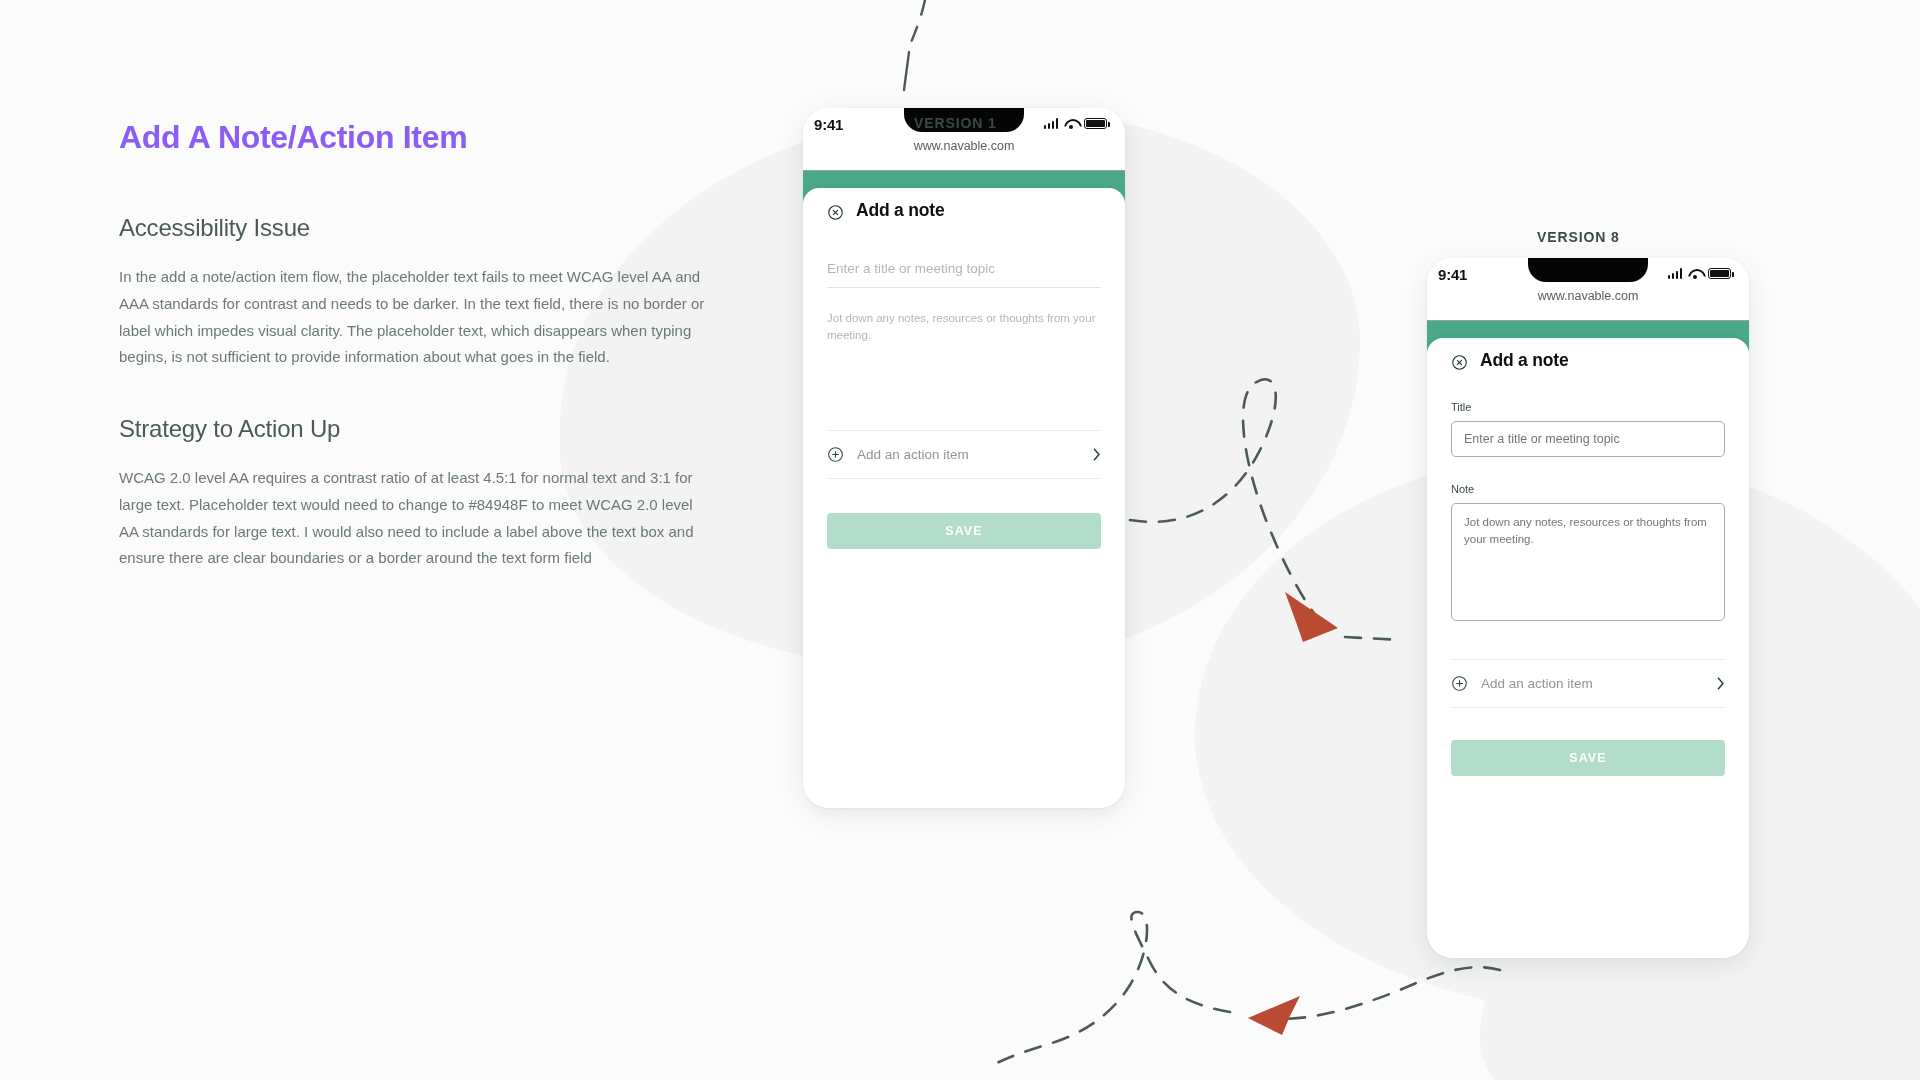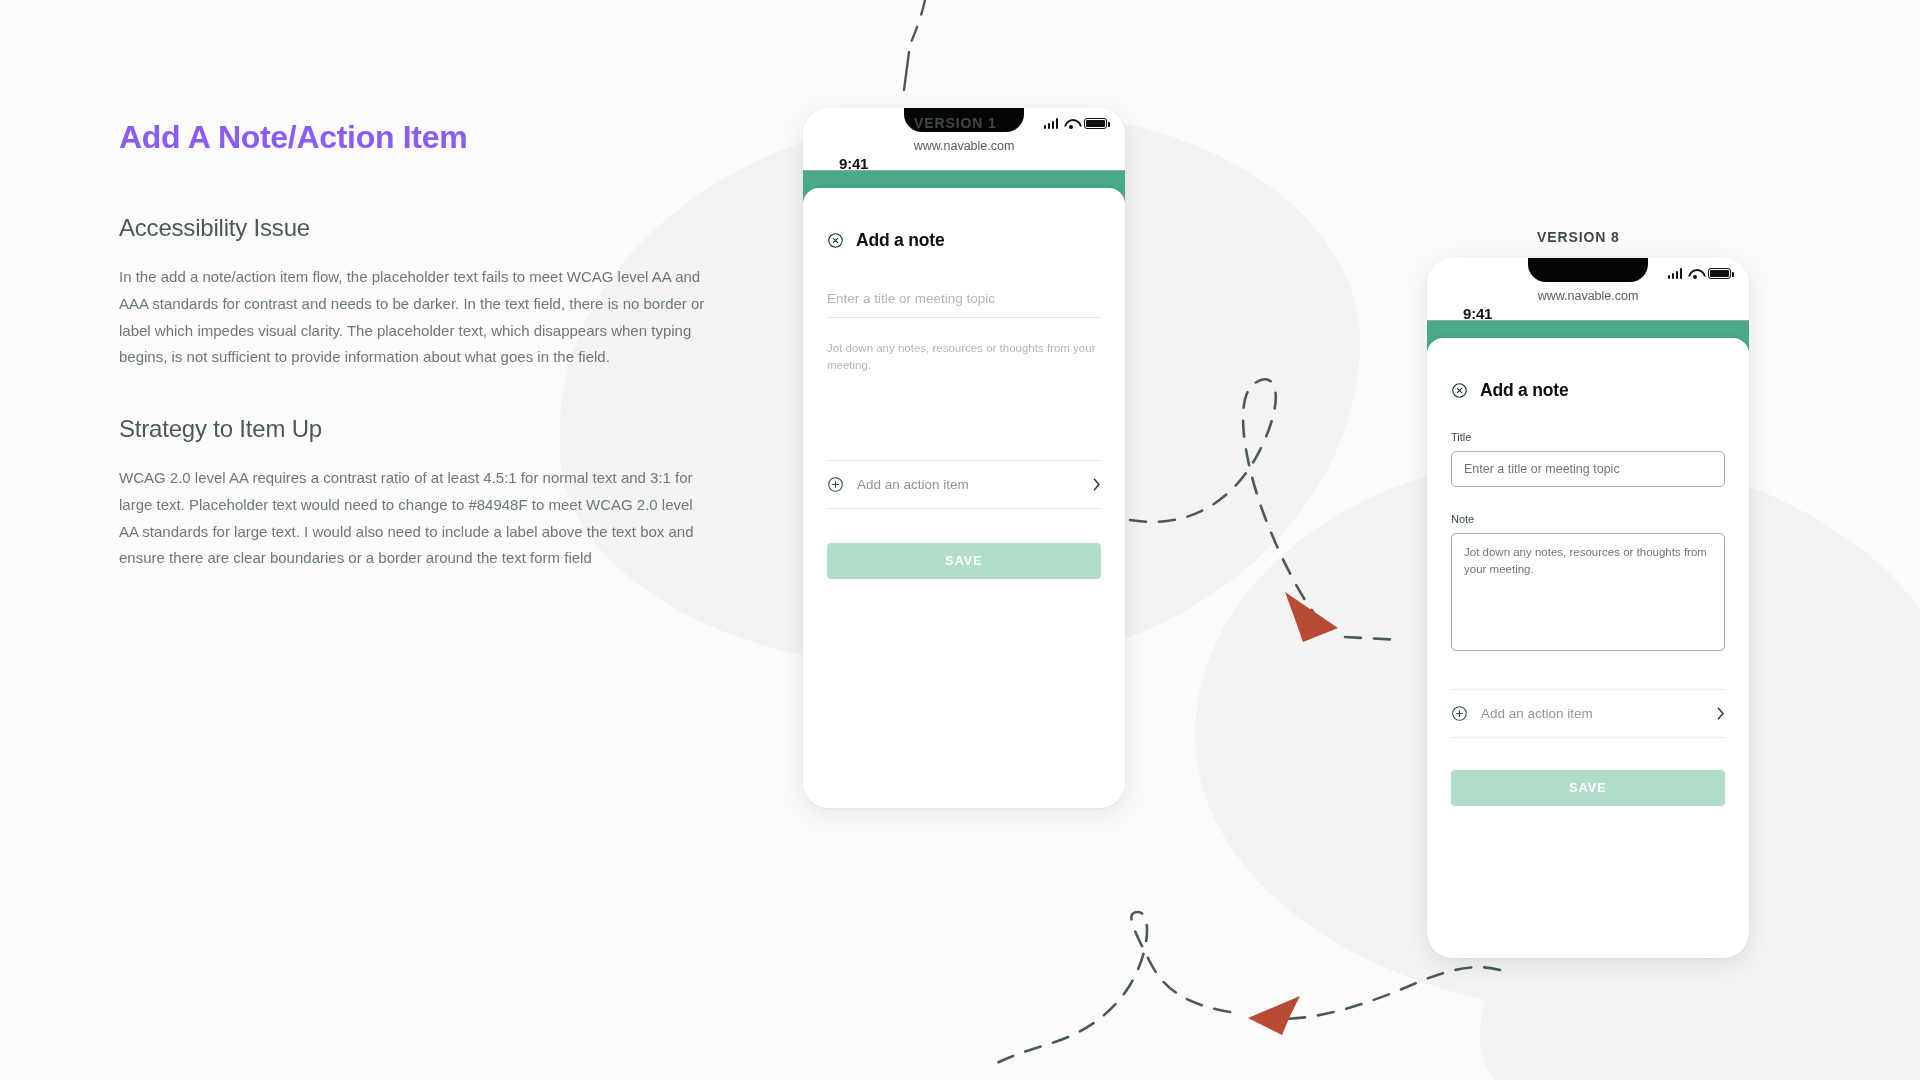--- a/index.html
+++ b/index.html
@@ -60,22 +60,22 @@
     border-radius: 26px;
     box-shadow: 0 6px 26px rgba(40,60,55,0.10), 0 1px 3px rgba(40,60,55,0.06);
     overflow: hidden;
   }
   .phone-1 { left: 803px; top: 108px; width: 322px; height: 700px; }
   .phone-2 { left: 1427px; top: 258px; width: 322px; height: 700px; }
 
   
   .chrome { position: relative; height: 62px; background: #fff; }
   .status-time {
-    position: absolute; left: 36px; top: 8px;
-    font-size: 15px; font-weight: bold; color: #111; letter-spacing: -0.2px; margin-top: 39px;
+    position: absolute; left: 11px; top: 8px;
+    font-size: 15px; font-weight: bold; color: #111; letter-spacing: -0.2px;
   }
   .notch {
     position: absolute; left: 50%; top: -10px; transform: translateX(-50%);
     width: 120px; height: 34px; background: #050505; border-radius: 0 0 18px 18px;
   }
   .status-icons {
     position: absolute; right: 18px; top: 10px;
     display: flex; align-items: center; gap: 6px;
   }
   .bars { display: flex; align-items: flex-end; gap: 1.5px; height: 11px; }
@@ -113,22 +113,22 @@
   .app-bar { height: 40px; background: #4aa98a; }
 
   
   .sheet {
     position: absolute; left: 0; right: 0; bottom: 0; top: 80px;
     background: #fff; border-radius: 16px 16px 0 0;
     box-shadow: 0 -2px 6px rgba(0,0,0,0.05);
     padding: 0 24px;
   }
   .sheet-head {
-    display: flex; align-items: center; gap: 12px;
-    padding-top: 42px; padding-bottom: 4px;
+    display: flex; align-items: flex-end; gap: 12px;
+    padding-top: 12px; padding-bottom: 4px;
   }
   .close-icon {
     width: 17px; height: 17px; flex: 0 0 auto; color: #1d3b32;
   }
   .sheet-title {
     font-size: 17.5px; font-weight: bold; color: #0f0f0f; letter-spacing: -0.2px;
   }
 
   
   .u-field {
@@ -210,21 +210,21 @@
 
 <div class="left-col">
   <h1 class="page-title">Add A Note/Action Item</h1>
 
   <div class="section">
     <h2 class="section-head">Accessibility Issue</h2>
     <p class="section-body">In the add a note/action item flow, the placeholder text fails to meet WCAG level AA and AAA standards for contrast and needs to be darker. In the text field, there is no border or label which impedes visual clarity. The placeholder text, which disappears when typing begins, is not sufficient to provide information about what goes in the field.</p>
   </div>
 
   <div class="section">
-    <h2 class="section-head">Strategy to Item Up</h2>
+    <h2 class="section-head">Strategy to Action Up</h2>
     <p class="section-body">WCAG 2.0 level AA requires a contrast ratio of at least 4.5:1 for normal text and 3:1 for large text. Placeholder text would need to change to #84948F to meet WCAG 2.0 level AA standards for large text. I would also need to include a label above the text box and ensure there are clear boundaries or a border around the text form field</p>
   </div>
 </div>
 
 <div class="version-label v1-label">VERSION 1</div>
 <div class="version-label v2-label">VERSION 8</div>
 
 <div class="phone phone-1">
 
   <div class="chrome">

